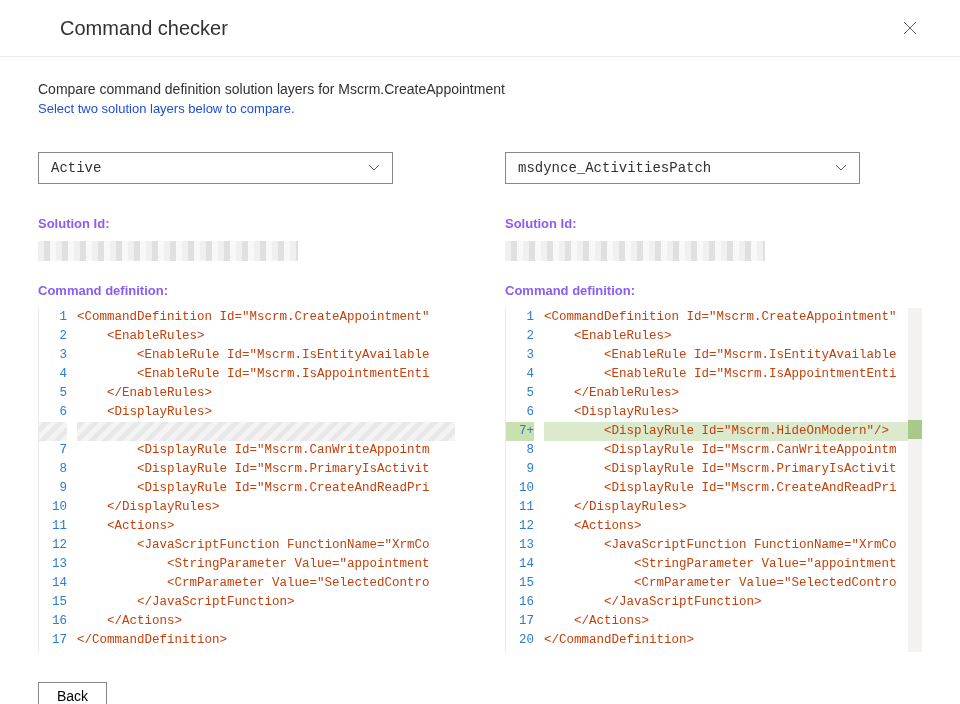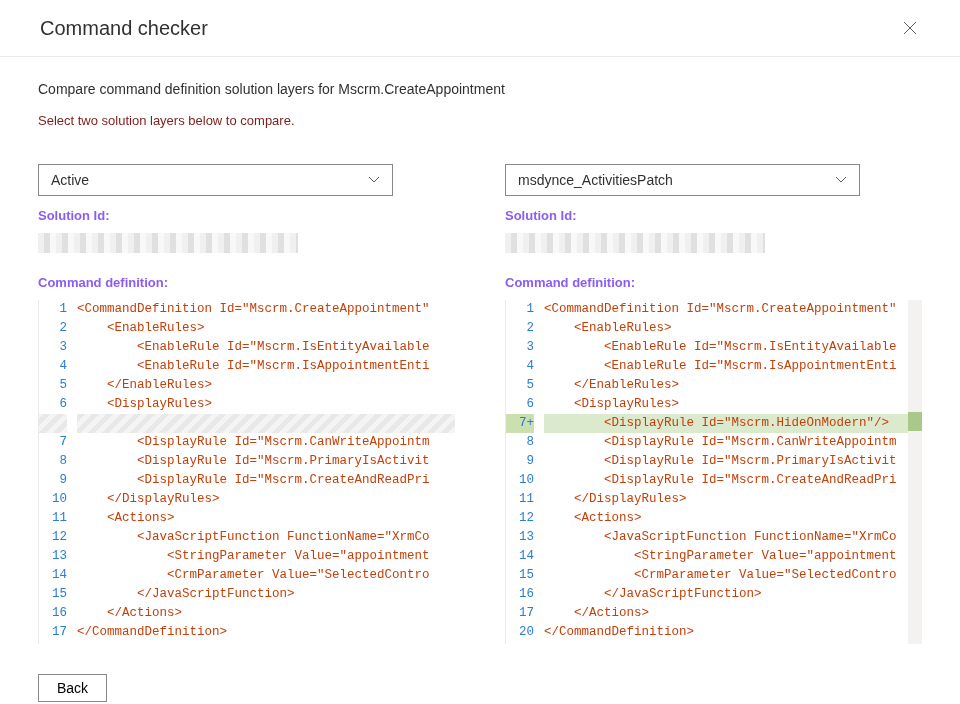--- a/index.html
+++ b/index.html
@@ -13,21 +13,21 @@
       color: #323130;
       background: #fff;
       width: 960px;
       height: 704px;
       overflow: hidden;
     }
     .header {
       display: flex;
       justify-content: space-between;
       align-items: flex-end;
-      padding: 16px 38px 16px 40px;
+      padding: 16px 38px 16px 60px;
       border-bottom: 1px solid #edebe9;
       gap: 20px;
     }
     .title {
       font-size: 20px;
       font-weight: 400;
       color: #323130;
     }
     .close-btn {
       font-size: 20px;
@@ -38,45 +38,46 @@
       display: flex;
       align-items: center;
       justify-content: center;
     }
     .content {
       padding: 24px 38px 0 38px;
     }
     .subtitle {
       font-size: 14px;
       color: #323130;
-      margin-bottom: 16px;
+      margin-bottom: 4px;
     }
     .description {
       font-size: 13px;
-      color: #7f1d1d;
+      color: #1d4ed8;
       margin-bottom: 36px;
     }
     .compare-grid {
       display: flex;
       gap: 50px;
     }
     .column {
       flex: 1;
       min-width: 0;
     }
     .dropdown {
       width: 355px;
       height: 32px;
       border: 1px solid #8a8886;
       padding: 0 12px;
       display: flex;
       align-items: center;
       justify-content: space-between;
       cursor: pointer;
-      margin-bottom: 12px;
+      margin-bottom: 32px;
+      font-family: Liberation Mono, monospace;
     }
     .dropdown-text {
       font-size: 14px;
       color: #323130;
     }
     .dropdown-chevron {
       width: 12px;
       height: 12px;
       display: inline-flex;
       align-items: center;

